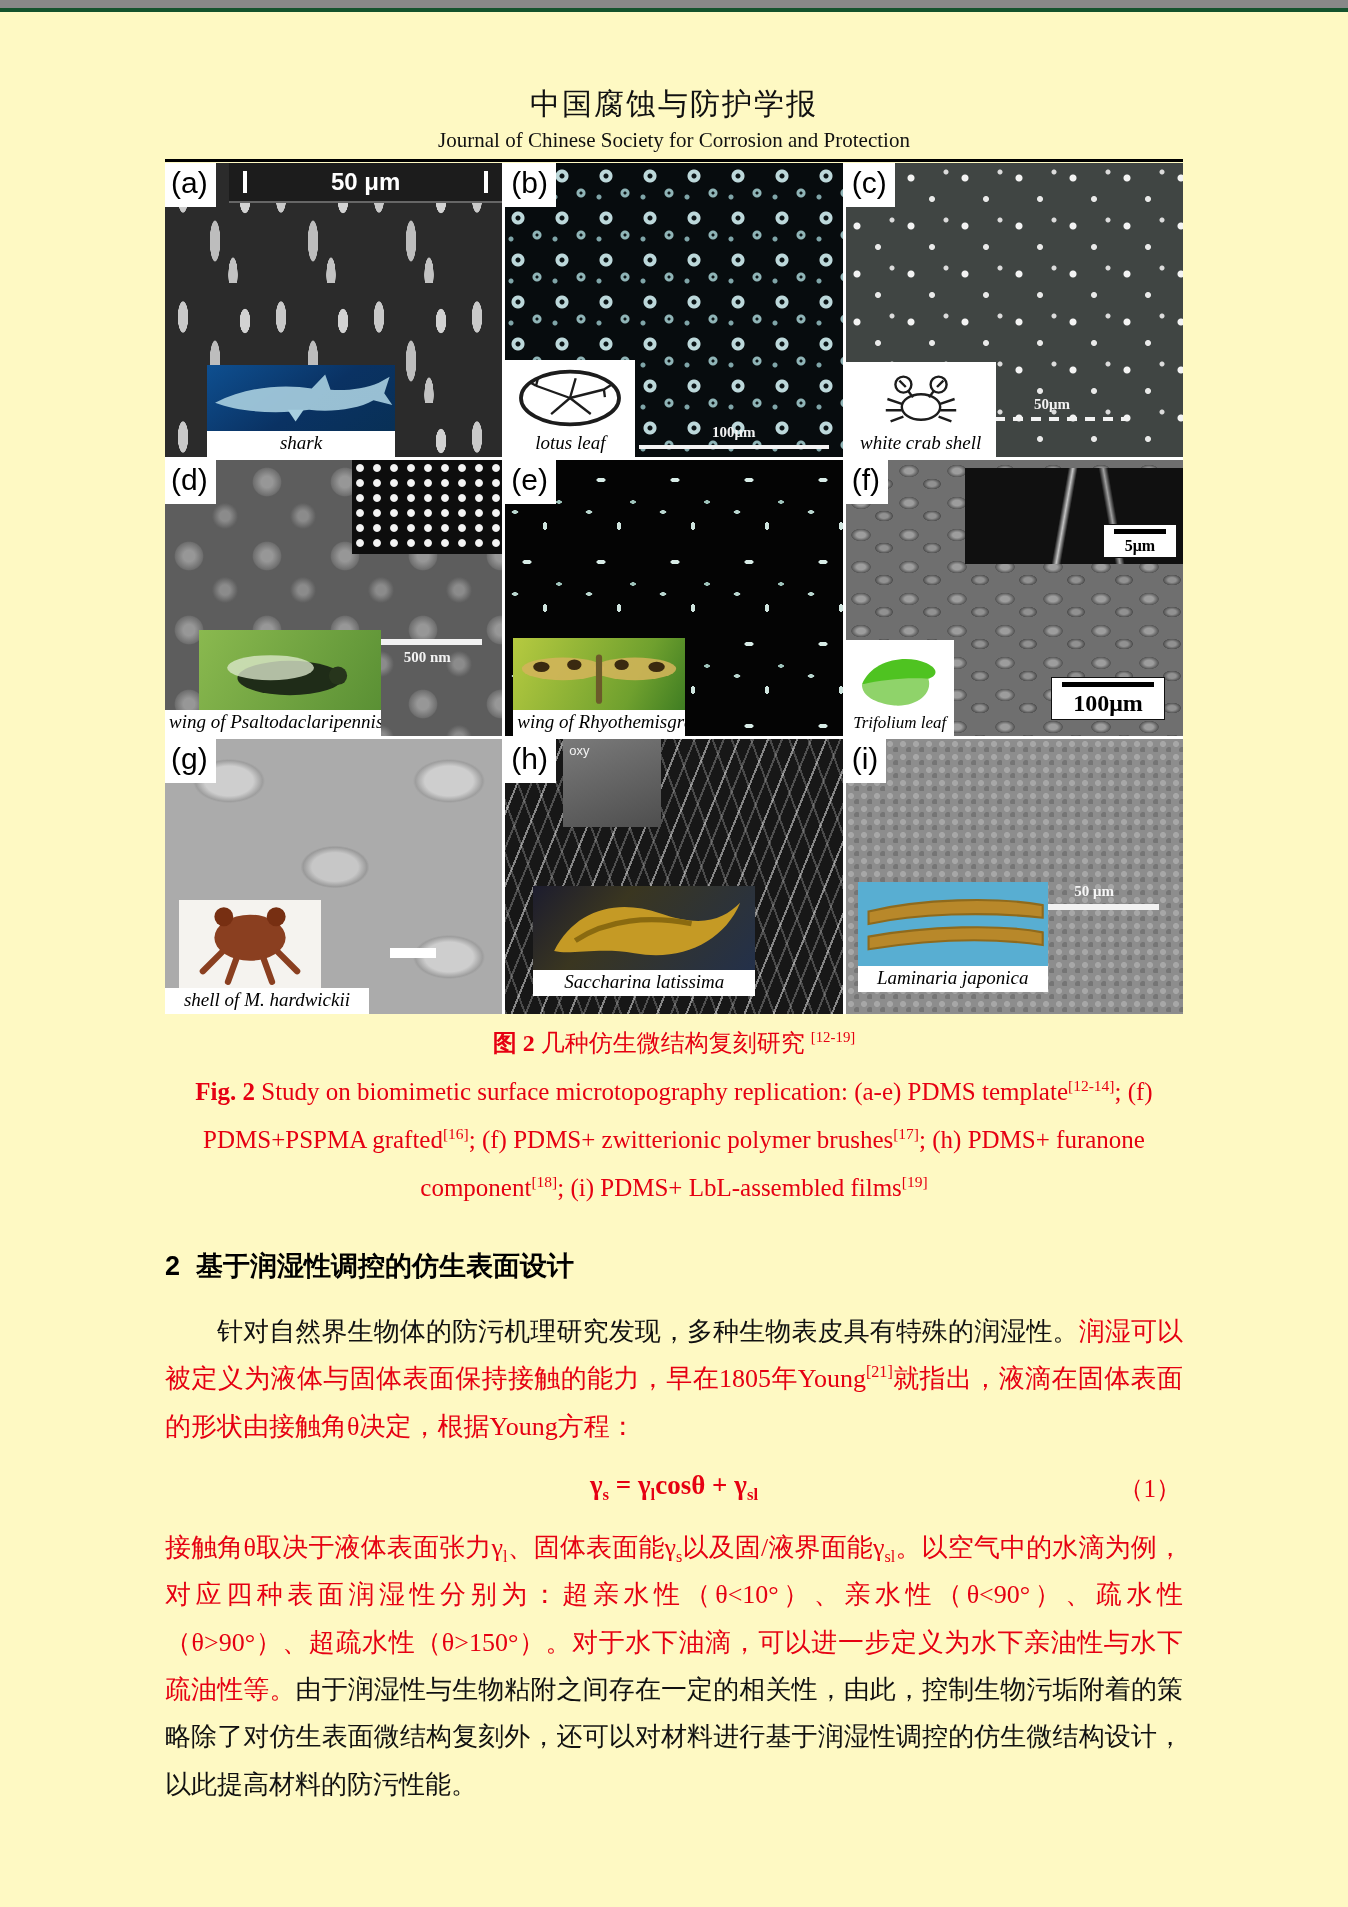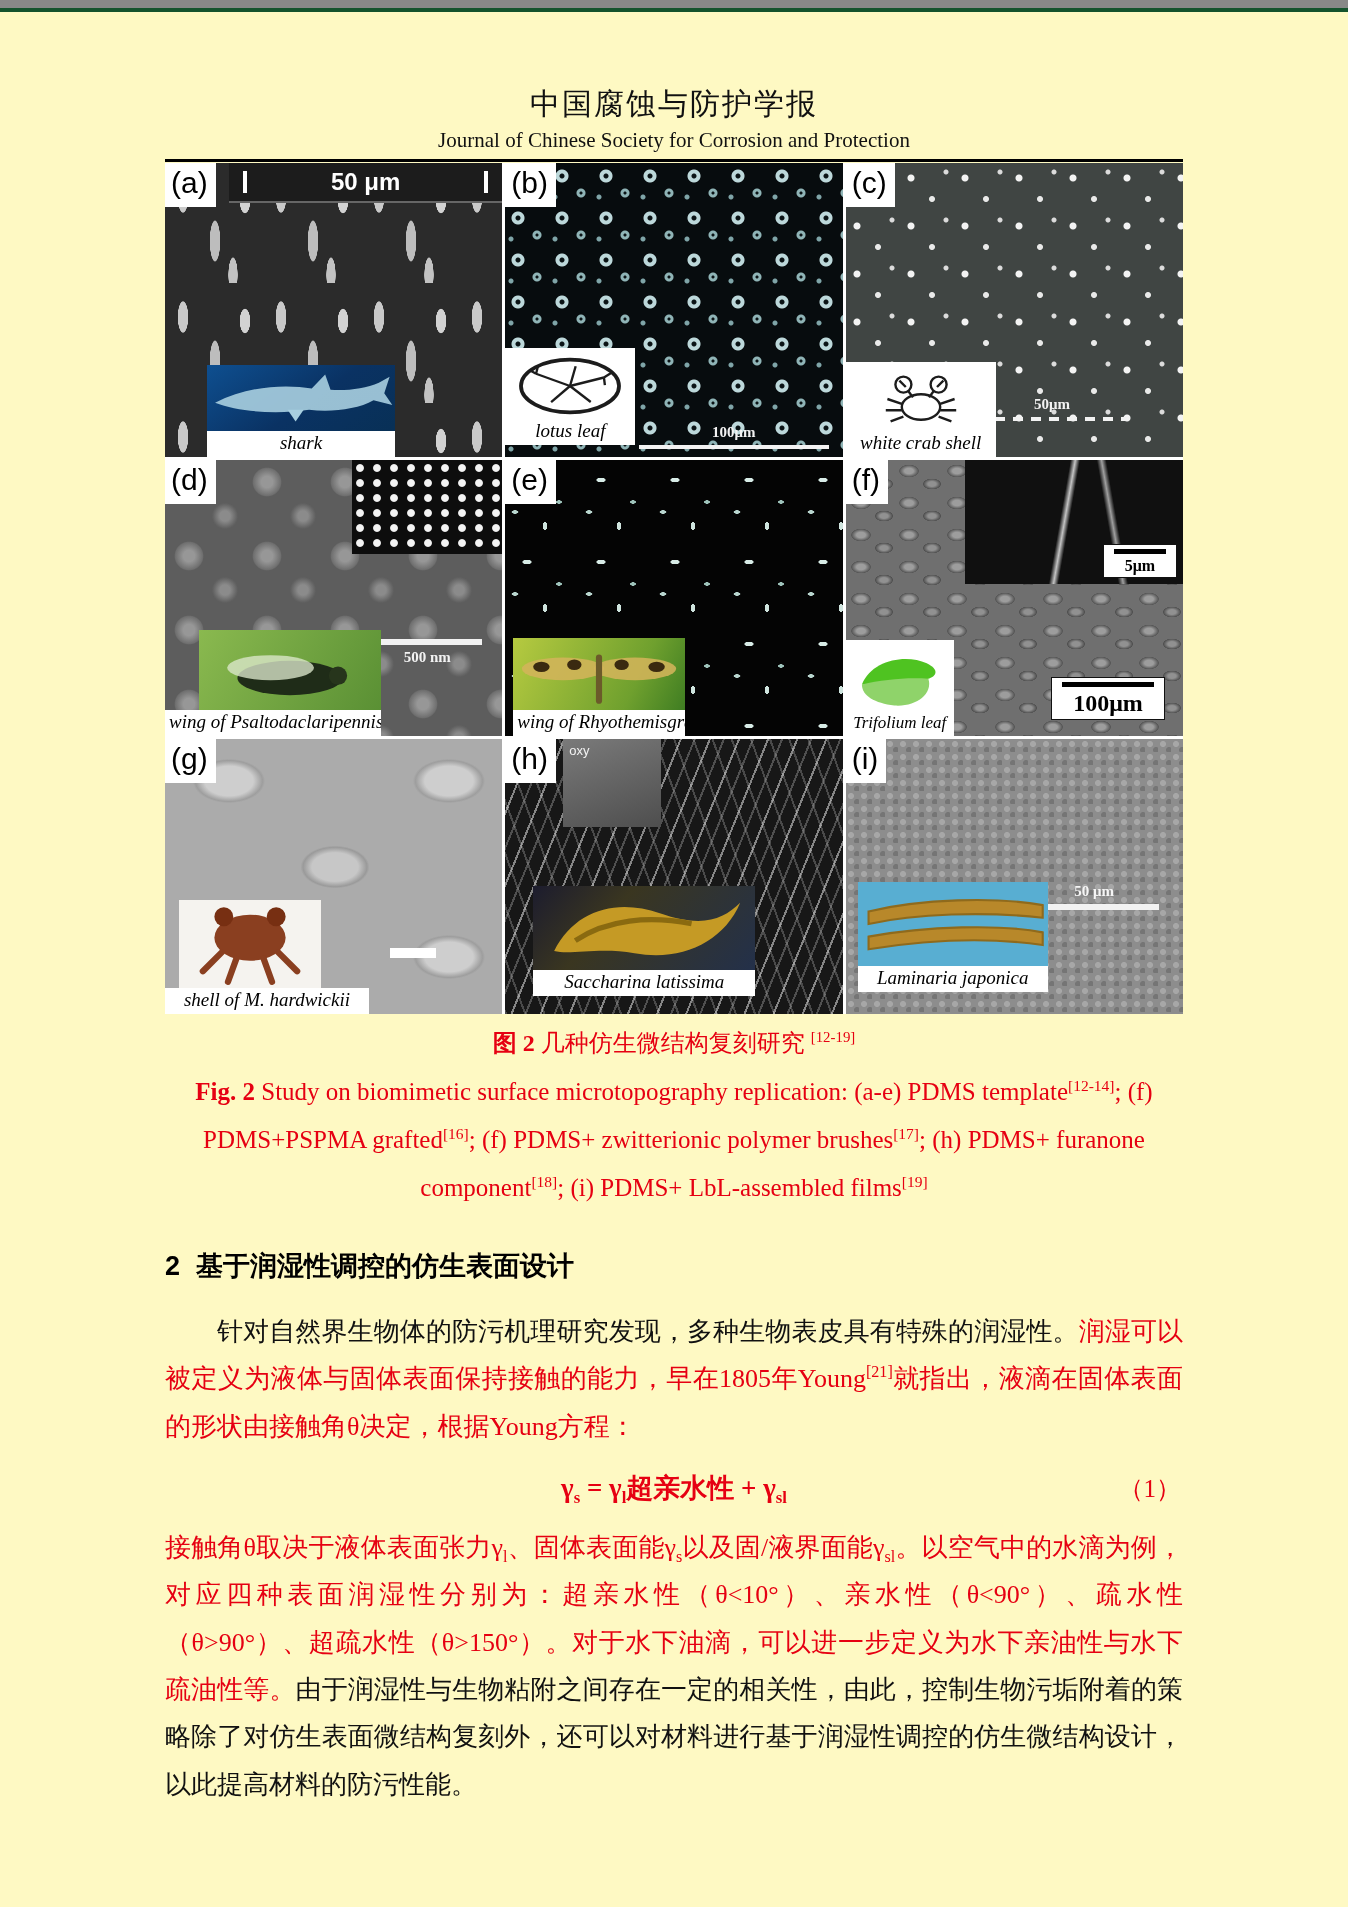--- a/index.html
+++ b/index.html
@@ -105,38 +105,38 @@
     text-align:center; padding:4px 10px 2px; border:1px solid #111;
   }
   .scale-box .bar{ height:5px; background:#000; margin:0 auto 3px; }
   .dots-inset{
     position:absolute; top:0; right:0; width:150px; height:94px; z-index:3;
     background-color:#0d0d0d;
     background-image:radial-gradient(circle at 8px 8px, #f4f4f4 0 3.4px, rgba(0,0,0,0) 4.4px);
     background-size:17px 15px;
   }
   .sub-inset-f{
-    position:absolute; top:0; right:0; width:218px; height:124px; z-index:3;
+    position:absolute; top:8px; right:0; width:218px; height:96px; z-index:3;
     background-color:#101010;
     background-image:
       linear-gradient(100deg, rgba(0,0,0,0) 44%, rgba(240,240,240,.8) 46%, rgba(0,0,0,0) 48%),
       linear-gradient(80deg, rgba(0,0,0,0) 64%, rgba(220,220,220,.7) 66%, rgba(0,0,0,0) 68%);
   }
   .sub-inset-h{
     position:absolute; top:0; left:58px; width:98px; height:88px; z-index:3;
     background:linear-gradient(160deg,#7a7a7a,#4e4e4e);
   }
   .note-oxy{ position:absolute; top:4px; left:6px; color:#f2f2f2; font-size:13px;
     font-family:"Liberation Sans",sans-serif; }
   .mini-bar{ position:absolute; z-index:4; background:#fff; }
 
   
   .inset-a{ left:42px; bottom:0; width:188px; }
   .photo-shark{ height:66px; background:linear-gradient(145deg,#0e4f90,#0a3263 55%,#083056); }
-  .inset-b{ left:0; bottom:12px; width:130px; background:#fff; padding:5px 3px 0; }
+  .inset-b{ left:0; bottom:0; width:130px; background:#fff; padding:5px 3px 0; }
   .inset-c{ left:0; bottom:0; width:150px; background:#fff; padding:5px 3px 0; }
   .inset-d{ left:0; bottom:0; width:216px; }
   .photo-cicada{ height:80px; margin-left:34px; background:linear-gradient(120deg,#8ab94f,#5a9034); }
   .inset-e{ left:8px; bottom:0; width:172px; }
   .photo-dragonfly{ height:72px; background:linear-gradient(115deg,#b6ca40,#6fa02e 70%,#3f7d22); }
   .inset-f{ left:0; bottom:0; width:108px; background:#fff; padding:12px 3px 0; }
   .inset-f .inset-label{ font-size:17px; }
   .inset-g{ left:0; bottom:0; width:204px; }
   .photo-crabg{ height:88px; margin-left:14px; width:142px; background:#f5f3ef; }
   .inset-h{ left:28px; bottom:18px; width:222px; }
@@ -364,20 +364,20 @@
     <div class="caption">
       <div class="caption-cn"><span class="b">图 2</span><span> 几种仿生微结构复刻研究 </span><sup>[12-19]</sup></div>
       <div class="caption-en"><span class="b">Fig. 2</span><span> Study on biomimetic surface microtopography replication: (a-e) PDMS template</span><sup>[12-14]</sup><span>; (f) PDMS+PSPMA grafted</span><sup>[16]</sup><span>; (f) PDMS+ zwitterionic polymer brushes</span><sup>[17]</sup><span>; (h) PDMS+ furanone component</span><sup>[18]</sup><span>; (i) PDMS+ LbL-assembled films</span><sup>[19]</sup></div>
     </div>
 
     <h2 class="section-h"><span class="num">2</span><span>基于润湿性调控的仿生表面设计</span></h2>
 
     <p class="para indent"><span class="black">针对自然界生物体的防污机理研究发现，多种生物表皮具有特殊的润湿性。</span><span class="red">润湿可以被定义为液体与固体表面保持接触的能力，早在1805年Young</span><sup class="red">[21]</sup><span class="red">就指出，液滴在固体表面的形状由接触角θ决定，根据Young方程：</span></p>
 
     <div class="eqrow">
-      <span class="eq"><span>γ</span><sub>s</sub><span> = γ</span><sub>l</sub><span>超亲水性 + γ</span><sub>sl</sub></span>
+      <span class="eq"><span>γ</span><sub>s</sub><span> = γ</span><sub>l</sub><span>cosθ + γ</span><sub>sl</sub></span>
       <span class="eqnum">（1）</span>
     </div>
 
     <p class="para" style="margin-top:10px;"><span class="red">接触角θ取决于液体表面张力γ</span><sub class="red">l</sub><span class="red">、固体表面能γ</span><sub class="red">s</sub><span class="red">以及固/液界面能γ</span><sub class="red">sl</sub><span class="red">。以空气中的水滴为例，对应四种表面润湿性分别为：超亲水性（θ&lt;10°）、亲水性（θ&lt;90°）、疏水性（θ&gt;90°）、超疏水性（θ&gt;150°）。对于水下油滴，可以进一步定义为水下亲油性与水下疏油性等。</span><span class="black">由于润湿性与生物粘附之间存在一定的相关性，由此，控制生物污垢附着的策略除了对仿生表面微结构复刻外，还可以对材料进行基于润湿性调控的仿生微结构设计，以此提高材料的防污性能。</span></p>
 
   </div>
 </div>
 
 </body></html>

